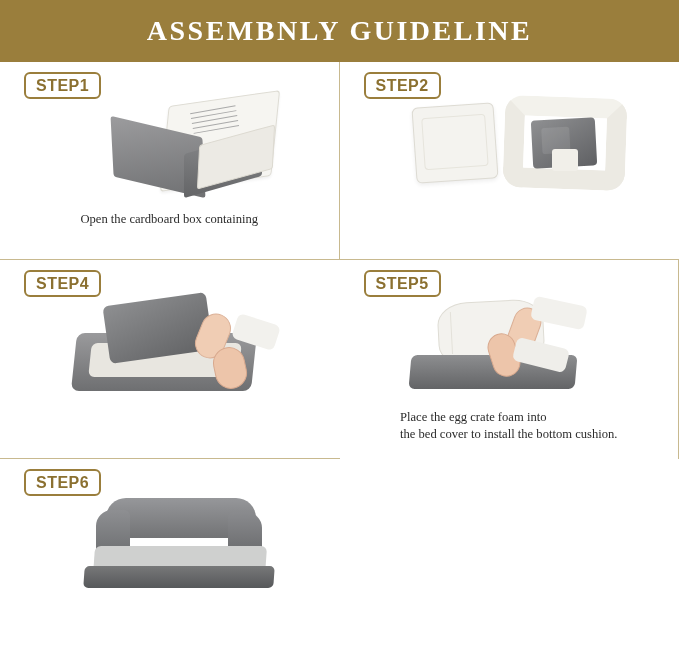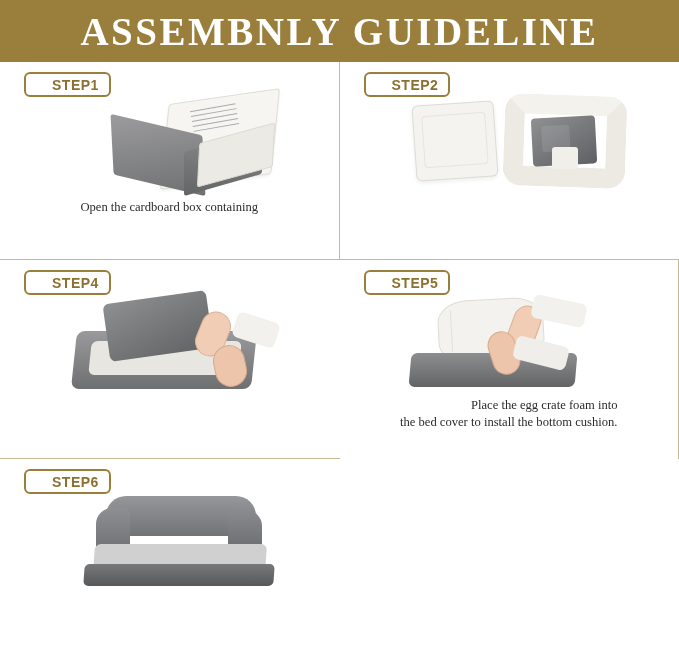--- a/index.html
+++ b/index.html
@@ -25,21 +25,21 @@
     position: relative;
     height: 62px;
     background: #9a7e3c;
     display: flex;
     align-items: center;
     justify-content: center;
   }
   .header-title {
     color: #ffffff;
     font-family: "Liberation Serif", serif;
-    font-size: 39px;
+    font-size: 28px;
     font-weight: bold;
     letter-spacing: 2.5px;
     text-align: center;
   }
   
   .grid {
     position: relative;
     width: 679px;
     height: 595px;
     display: grid;
@@ -59,37 +59,37 @@
   .cell.row-top, .cell.row-mid { border-bottom: 1px solid #c8b98f; }
 
   .step-badge {
     align-self: flex-start;
     margin-left: 10px;
     background: #ffffff;
     border: 2px solid #9a7e3c;
     border-radius: 6px;
     color: #8b7030;
     font-family: "Liberation Sans", sans-serif;
-    font-size: 14px;
+    font-size: 16px;
     font-weight: bold;
     letter-spacing: 0.5px;
-    padding: 4px 10px 3px 26px;
+    padding: 4px 10px 3px 10px;
     line-height: 1;
     position: relative;
     z-index: 3;
   }
   .art {
     position: relative;
     width: 100%;
     height: 104px;
     margin-top: -6px;
   }
   .caption {
-    margin-top: 4px;
-    text-align: right;
+    margin-top: 14px;
+    text-align: left;
     color: #2b2b2b;
     font-family: "Liberation Serif", serif;
     font-size: 12.6px;
     line-height: 1.34;
   }
   .caption div { white-space: nowrap; }
 
   
   .shape { position: absolute; }
 

